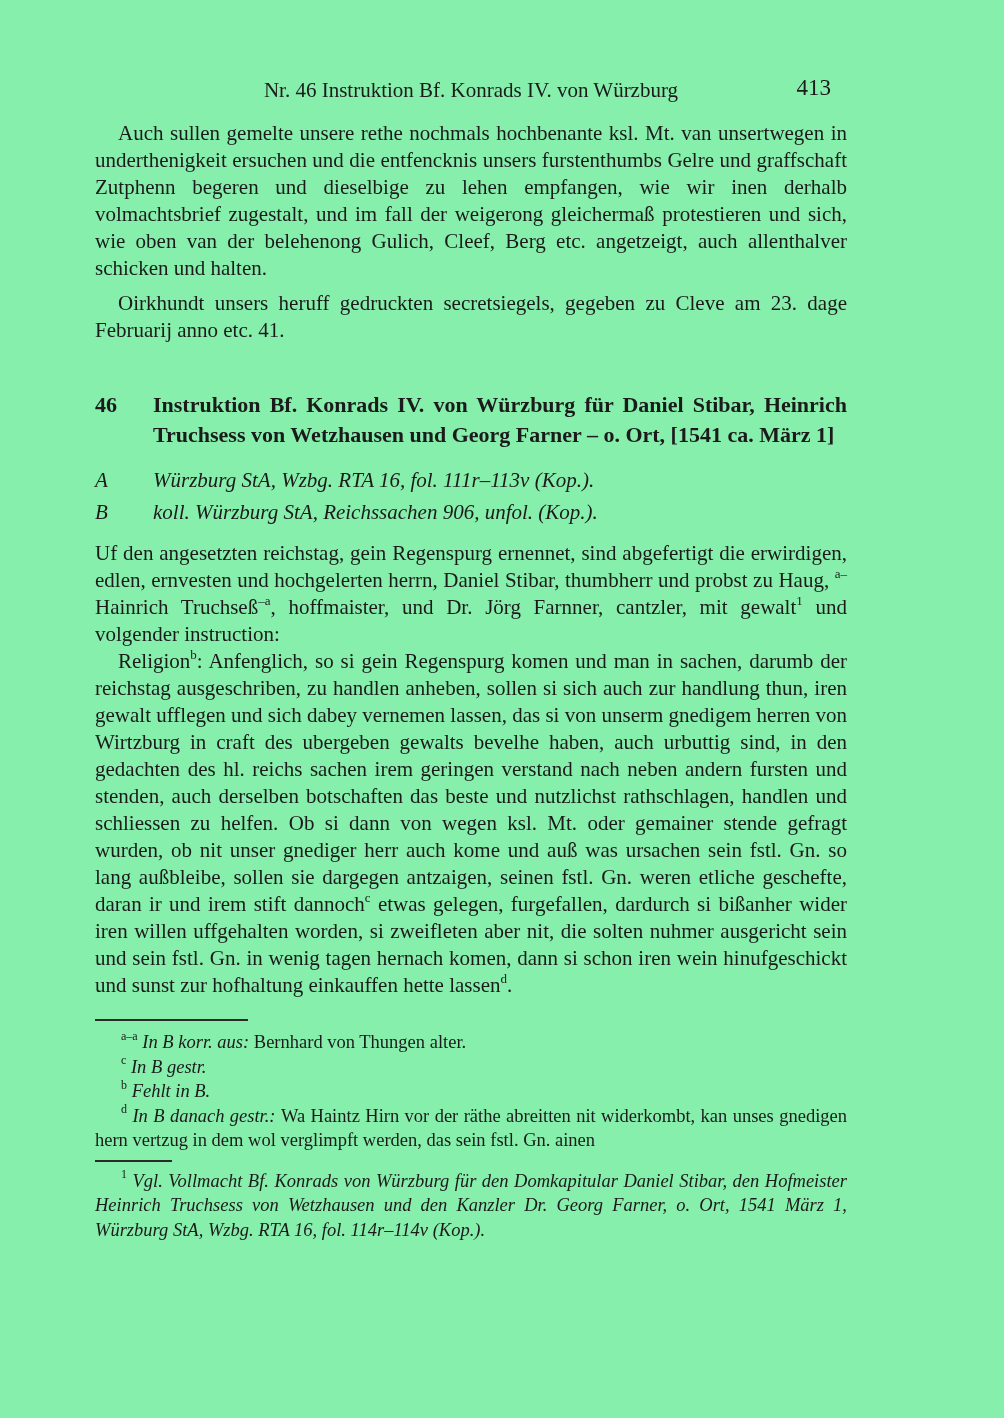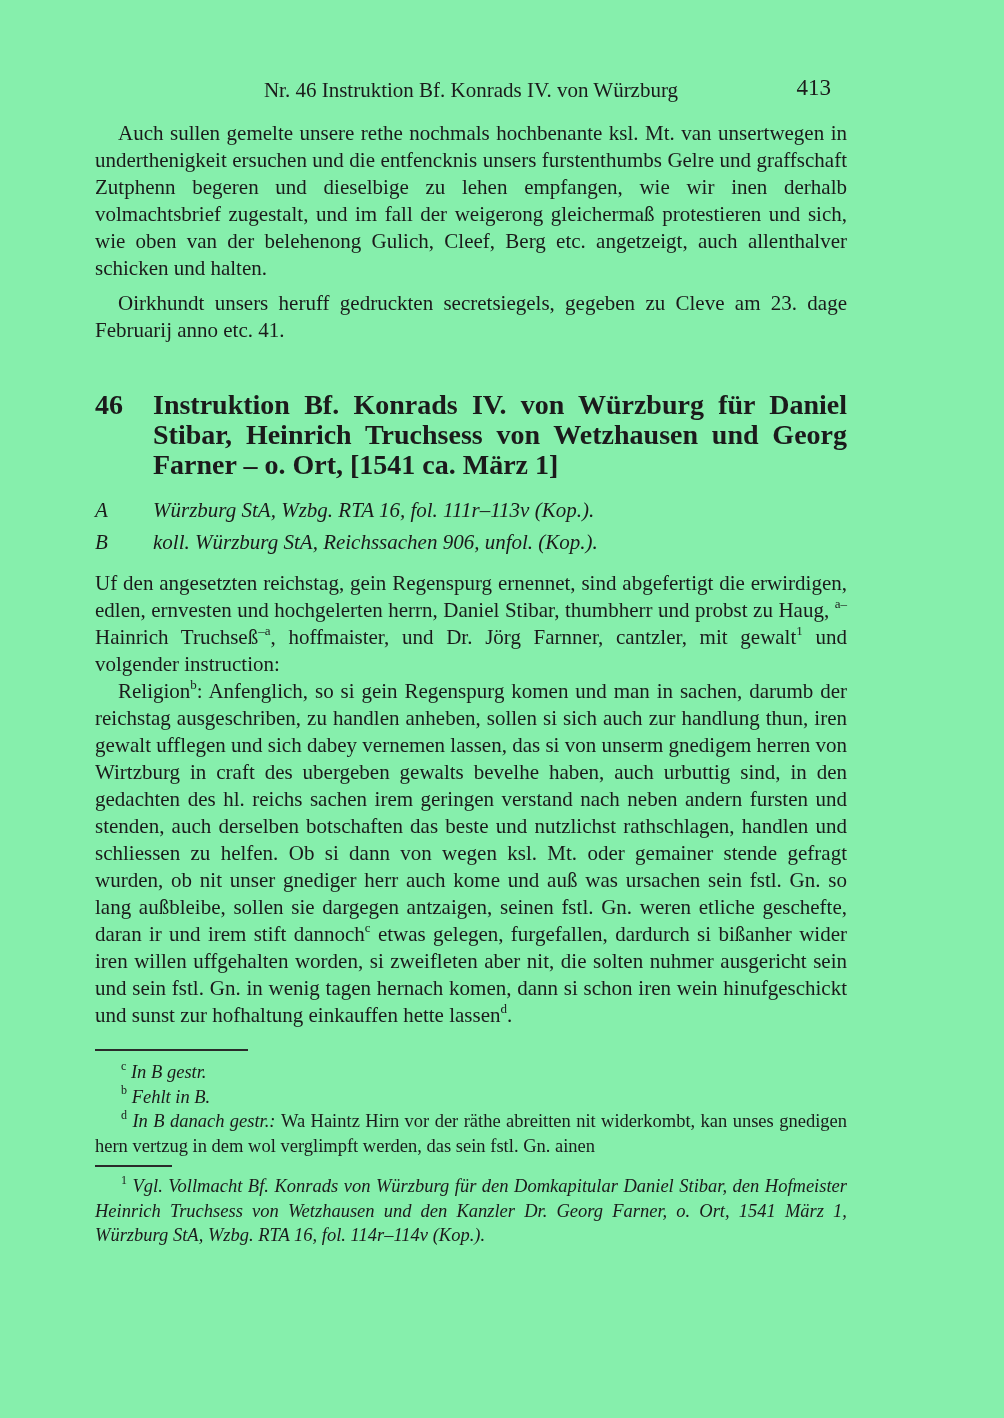--- a/index.html
+++ b/index.html
@@ -46,21 +46,21 @@
   }
   .indent { text-indent: 23px; }
   .intro-p1 { margin-top: 18px; }
   .intro-p2 { margin-top: 8px; }
   
   .doc-heading {
     display: grid;
     grid-template-columns: 58px 1fr;
     margin-top: 46px;
     font-weight: 700;
-    font-size: 28px;
+    font-size: 22px;
     line-height: 30px;
   }
   .doc-heading .doc-title { text-align: justify; }
   
   .source-list { margin-top: 14px; }
   .source-row {
     display: grid;
     grid-template-columns: 58px 1fr;
     font-style: italic;
     font-size: 21px;
@@ -127,20 +127,21 @@
         <span>koll. Würzburg StA, Reichssachen 906, unfol. (Kop.).</span>
       </div>
     </div>
 
     <p class="para body-p1"><span>Uf den angesetzten reichstag, gein Regenspurg ernennet, sind abgefertigt die erwirdigen, edlen, ernvesten und hochgelerten herrn, Daniel Stibar, thumbherr und probst zu Haug, </span><sup>a–</sup><span>Hainrich Truchseß</span><sup>–a</sup><span>, hoffmaister, und Dr. Jörg Farnner, cantzler, mit gewalt</span><sup>1</sup><span> und volgender instruction:</span></p>
     <p class="para indent body-p2"><span>Religion</span><sup>b</sup><span>: Anfenglich, so si gein Regenspurg komen und man in sachen, darumb der reichstag ausgeschriben, zu handlen anheben, sollen si sich auch zur handlung thun, iren gewalt ufflegen und sich dabey vernemen lassen, das si von unserm gnedigem herren von Wirtzburg in craft des ubergeben gewalts bevelhe haben, auch urbuttig sind, in den gedachten des hl. reichs sachen irem geringen verstand nach neben andern fursten und stenden, auch derselben botschaften das beste und nutzlichst rathschlagen, handlen und schliessen zu helfen. Ob si dann von wegen ksl. Mt. oder gemainer stende gefragt wurden, ob nit unser gnediger herr auch kome und auß was ursachen sein fstl. Gn. so lang außbleibe, sollen sie dargegen antzaigen, seinen fstl. Gn. weren etliche geschefte, daran ir und irem stift dannoch</span><sup>c</sup><span> etwas gelegen, furgefallen, dardurch si bißanher wider iren willen uffgehalten worden, si zweifleten aber nit, die solten nuhmer ausgericht sein und sein fstl. Gn. in wenig tagen hernach komen, dann si schon iren wein hinufgeschickt und sunst zur hofhaltung einkauffen hette lassen</span><sup>d</sup><span>.</span></p>
 
     <div class="fn-rule first"></div>
 
     <div>
+      <p class="footnote"><sup>a–a</sup><em> In B korr. aus: </em><span>Bernhard von Thungen alter.</span></p>
       <p class="footnote"><sup>c</sup><em> In B gestr.</em></p>
       <p class="footnote"><sup>b</sup><em> Fehlt in B.</em></p>
       <p class="footnote"><sup>d</sup><em> In B danach gestr.: </em><span>Wa Haintz Hirn vor der räthe abreitten nit widerkombt, kan unses gnedigen hern vertzug in dem wol verglimpft werden, das sein fstl. Gn. ainen</span></p>
     </div>
 
     <div class="fn-rule second"></div>
 
     <div>
       <p class="footnote"><sup>1</sup><em> Vgl. Vollmacht Bf. Konrads von Würzburg für den Domkapitular Daniel Stibar, den Hofmeister Heinrich Truchsess von Wetzhausen und den Kanzler Dr. Georg Farner, o. Ort, 1541 März 1, Würzburg StA, Wzbg. RTA 16, fol. 114r–114v (Kop.).</em></p>
     </div>

